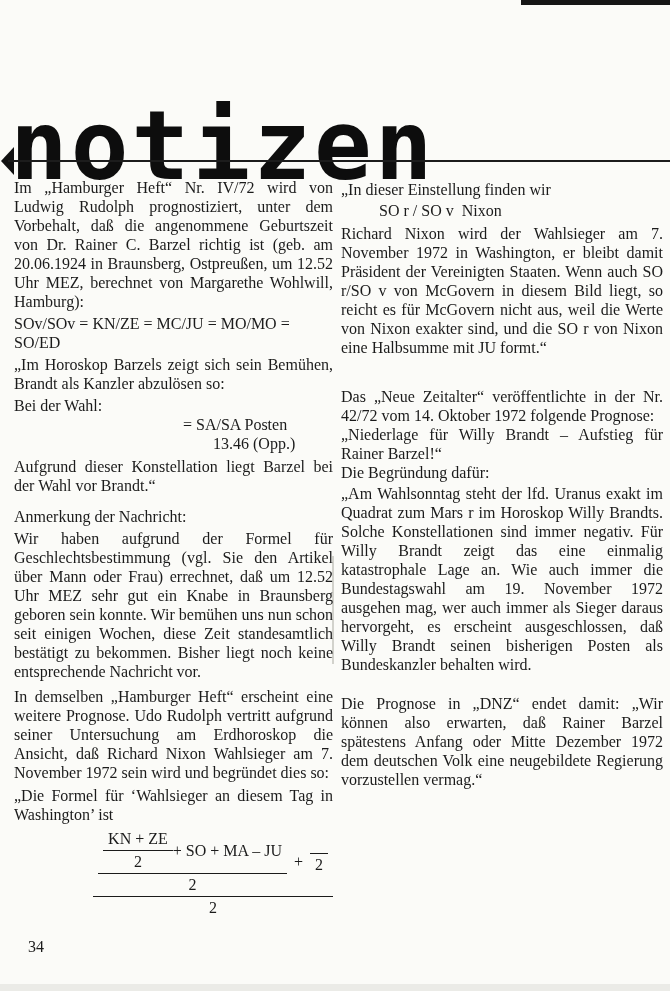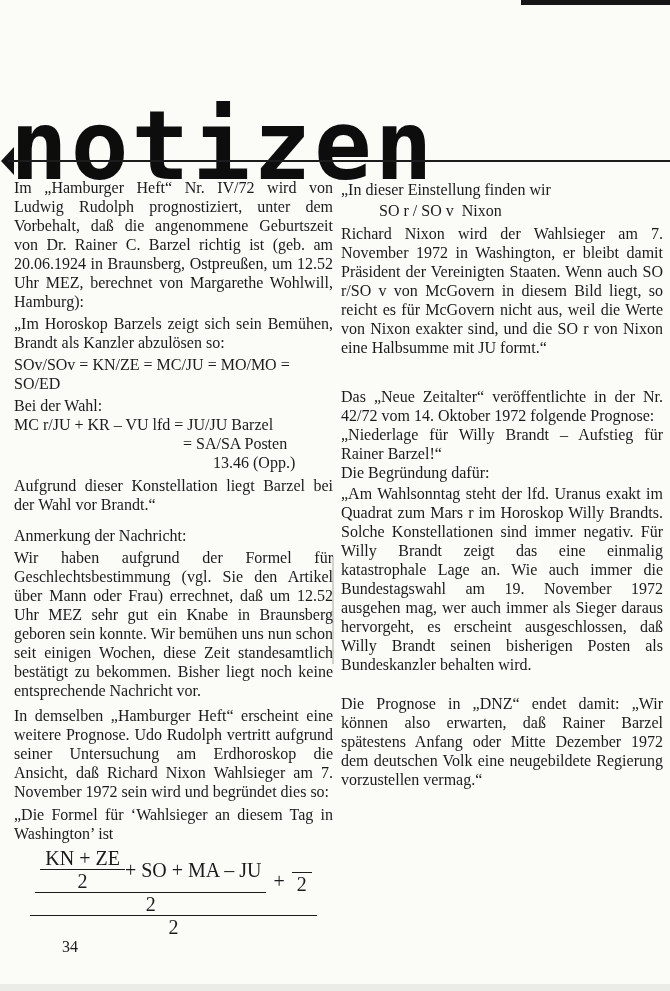--- a/index.html
+++ b/index.html
@@ -65,52 +65,51 @@
 
   
   .wf-v1 { display:inline-block; margin-left:57px; }
   .wf-v2 { display:inline-block; margin-left:88px; }
   .wf-l3 { padding-left:169px; }
   .wf-l4 { padding-left:199px; }
 
   .indent38 { padding-left:38px; }
 
   
-  .bigfrac { font-size:20px; line-height:18px; text-align:center; }
+  .bigfrac { font-size:16px; line-height:18px; text-align:right; }
   .frac { display:inline-flex; flex-direction:column; align-items:center; vertical-align:middle; }
   .frac .bar { align-self:stretch; height:0; border-top:1.7px solid #1b1b1b; margin:2px 0; }
   .hrow { display:inline-flex; align-items:center; }
   .num, .den { padding:0 5px; }
   .plus { padding:0 7px; }
 
-  .page-number { position:absolute; left:28px; top:938px; font-size:16px; color:#1b1b1b;margin-left:34px; }
+  .page-number { position:absolute; left:28px; top:938px; font-size:16px; color:#1b1b1b; }
 </style>
 </head>
 <body>
 
 <div class="page">
 
   <div class="topbar"></div>
 
   <h1 class="masthead">notizen</h1>
 
   <div class="rule-arrow"></div>
   <div class="rule"></div>
 
   <div class="gutter-mark"></div>
 
   <div class="col col-left">
     <p>Im „Hamburger Heft“ Nr. IV/72 wird von Ludwig Rudolph prognostiziert, unter dem Vorbehalt, daß die angenommene Geburtszeit von Dr. Rainer C. Barzel richtig ist (geb. am 20.06.1924 in Braunsberg, Ostpreußen, um 12.52 Uhr MEZ, berechnet von Margarethe Wohlwill, Hamburg):</p>
-    <p class="mt3">„Im Horoskop Barzels zeigt sich sein Bemühen, Brandt als Kanzler abzulösen so:</p>
     <p class="mt3 preline">SOv/SOv = KN/ZE = MC/JU = MO/MO =
 SO/ED</p>
+    <p class="mt3">„Im Horoskop Barzels zeigt sich sein Bemühen, Brandt als Kanzler abzulösen so:</p>
     <p class="mt3 left-al">Bei der Wahl:</p>
 
     <div>
-      <div class="line left-al">MC r/JU + KR – VU lfd = JU/JU Barzel</div>
       <div class="line left-al wf-l3">= SA/SA Posten</div>
       <div class="line left-al wf-l4">13.46 (Opp.)</div>
     </div>
 
     <p class="mt4">Aufgrund dieser Konstellation liegt Barzel bei der Wahl vor Brandt.“</p>
 
     <p class="mt12 small-title left-al">Anmerkung der Nachricht:</p>
     <p class="mt3 small-text">Wir haben aufgrund der Formel für Geschlechtsbestimmung (vgl. Sie den Artikel über Mann oder Frau) errechnet, daß um 12.52 Uhr MEZ sehr gut ein Knabe in Braunsberg geboren sein konnte. Wir bemühen uns nun schon seit einigen Wochen, diese Zeit standesamtlich bestätigt zu bekommen. Bisher liegt noch keine entsprechende Nachricht vor.</p>
 
     <p class="mt6">In demselben „Hamburger Heft“ erscheint eine weitere Prognose. Udo Rudolph vertritt aufgrund seiner Untersuchung am Erdhoroskop die Ansicht, daß Richard Nixon Wahlsieger am 7. November 1972 sein wird und begründet dies so:</p>

